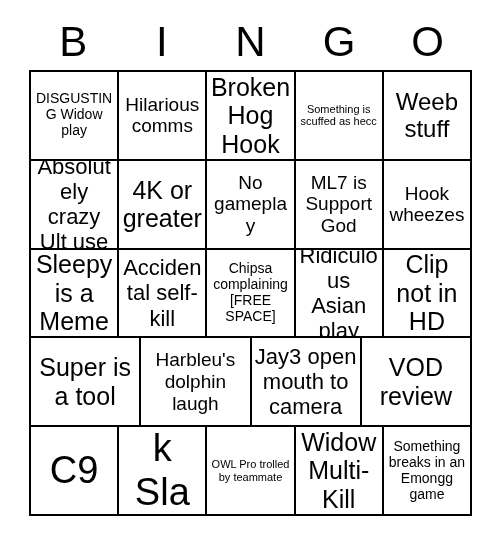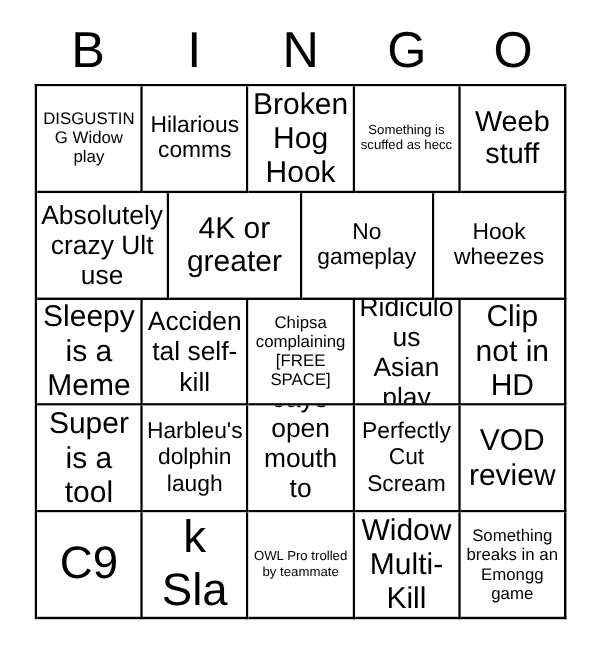--- a/index.html
+++ b/index.html
@@ -126,20 +126,23 @@
         <div class="cell">
           <span class="cell-text fs-lg">Absolutely crazy Ult use</span>
         </div>
         <div class="cell">
           <span class="cell-text fs-2xl">4K or greater</span>
         </div>
         <div class="cell">
           <span class="cell-text fs-xl">No gameplay</span>
         </div>
         <div class="cell">
+          <span class="cell-text fs-xl">ML7 is Support God</span>
+        </div>
+        <div class="cell">
           <span class="cell-text fs-xl">Hook wheezes</span>
         </div>
       </div>
       <div class="grid-row">
         <div class="cell">
           <span class="cell-text fs-2xl">Sleepy is a Meme</span>
         </div>
         <div class="cell">
           <span class="cell-text fs-lg">Accidental self-kill</span>
         </div>
@@ -157,23 +160,20 @@
         <div class="cell">
           <span class="cell-text fs-2xl">Super is a tool</span>
         </div>
         <div class="cell">
           <span class="cell-text fs-xl">Harbleu's dolphin laugh</span>
         </div>
         <div class="cell">
           <span class="cell-text fs-lg">Jay3 open mouth to camera</span>
         </div>
         <div class="cell">
-          <span class="cell-text fs-xl">Perfectly Cut Scream</span>
-        </div>
-        <div class="cell">
           <span class="cell-text fs-2xl">VOD review</span>
         </div>
       </div>
       <div class="grid-row">
         <div class="cell">
           <span class="cell-text fs-4xl">C9</span>
         </div>
         <div class="cell">
           <span class="cell-text fs-4xl">Desk Slam</span>
         </div>

